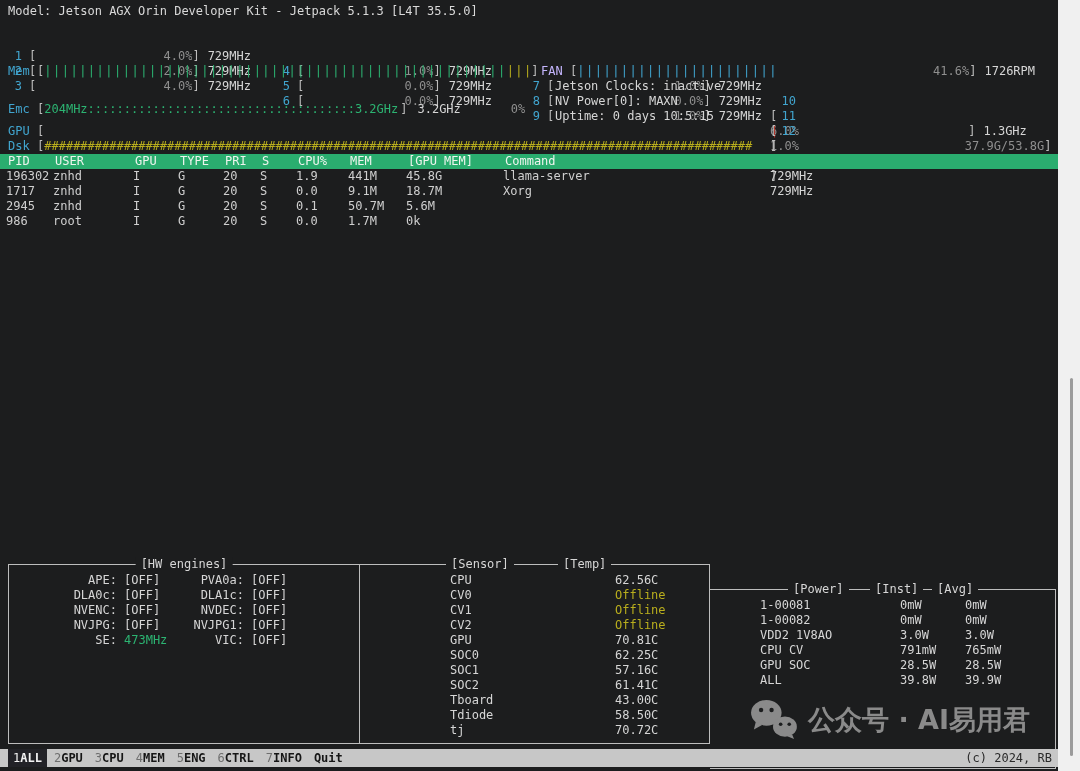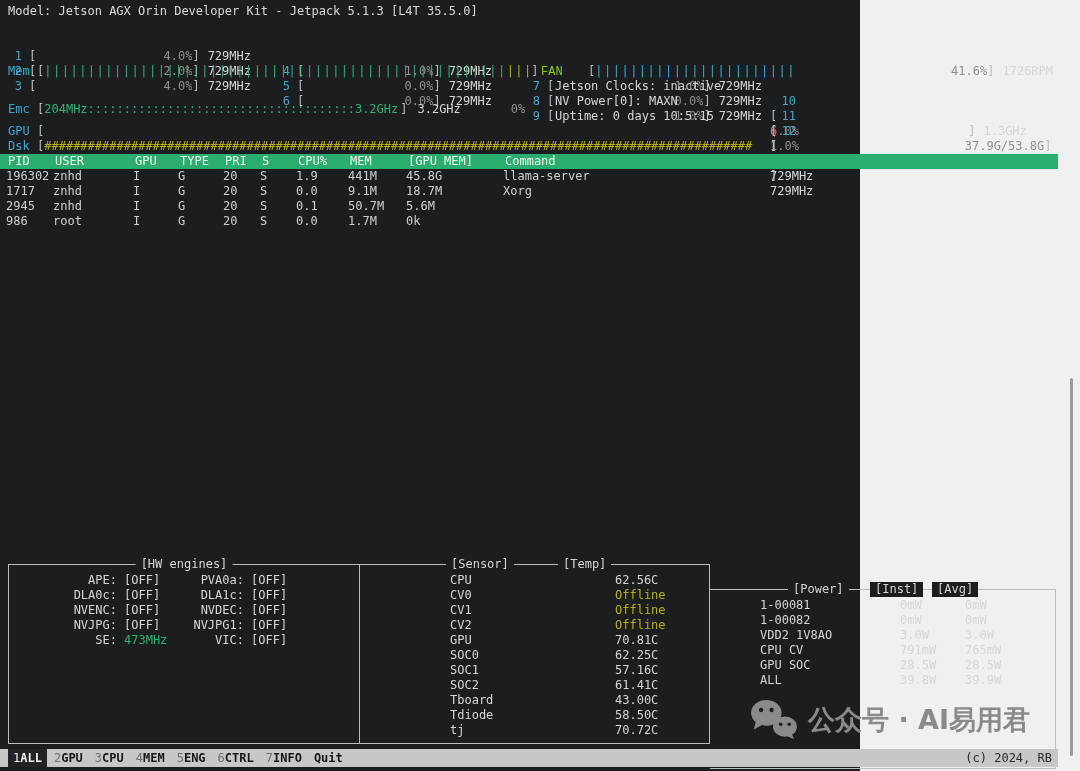--- a/index.html
+++ b/index.html
@@ -1,19 +1,19 @@
 <!DOCTYPE html>
 <html><head>
 <meta charset="utf-8">
 <style>
   * { margin:0; padding:0; box-sizing:border-box; }
   body { background:#e8e8e8; font-family:"DejaVu Sans Mono", monospace; }
   #app { position:relative; width:1080px; height:771px; background:#f0f0f0; overflow:hidden;
          font-size:12px; line-height:15px; color:#d6d6d6; }
-  #term { position:absolute; left:0; top:0; width:860px; height:771px; background:#1c1d1e; }
+  #term { position:absolute; left:0; top:0; width:1058px; height:771px; background:#1c1d1e; }
   .row { position:absolute; white-space:pre; }
   .white { color:#d6d6d6; }
   .green { color:#2cb472; } .yellow { color:#b9ae1d; }
 
   
   .r-model { top:4px; left:8px; color:#d9d9d9; }
 
   
   .r-cpu1 { top:19px; } .r-cpu2 { top:34px; } .r-cpu3 { top:49px; }
   .cpu-cell { position:absolute; display:flex; align-items:baseline; }
@@ -40,21 +40,21 @@
   .gpu-inner { width:924px; } .dsk-inner { width:1000px; }
   .pipes { letter-spacing:1.5px; flex:none; overflow:hidden; }
   .swp-val { margin-left:auto; color:#8f8f8f; }
   .dsk-val { margin-left:auto; color:#8f8f8f; }
   .emc-min,.emc-dots,.emc-max { color:#2cb472; }
   .after-txt { margin-left:10px; white-space:pre; }
   .emc-pct { margin-left:50px; color:#8f8f8f; }
 
   
   .r-fan { top:64px; left:541px; display:flex; align-items:baseline; position:absolute; }
-  .fan-label { width:22px; color:#84cc16; margin-right:25px; flex:none;font-family:Liberation Mono, monospace; }
+  .fan-label { width:22px; color:#c4b5fd; margin-right:7px; flex:none; }
   .fan-inner { width:392px; position:relative; display:flex; align-items:baseline; white-space:pre; overflow:hidden; }
   .fan-pipes { color:#41a5cf; letter-spacing:1.5px; }
   .fan-pct { margin-left:auto; color:#8f8f8f; }
   .r-clocks { top:79px; left:555px; } .r-nvp { top:94px; left:555px; } .r-uptime { top:109px; left:555px; }
 
   
   .ptable-h { position:absolute; top:154px; left:0; width:1058px; height:15px; background:#2aad6f;
               display:grid; grid-template-columns:47px 80px 45px 45px 37px 36px 52px 58px 97px 1fr;
               padding-left:8px; color:#eef5ee; white-space:pre; }
   .prow { position:absolute; left:0; width:1058px; height:15px;

